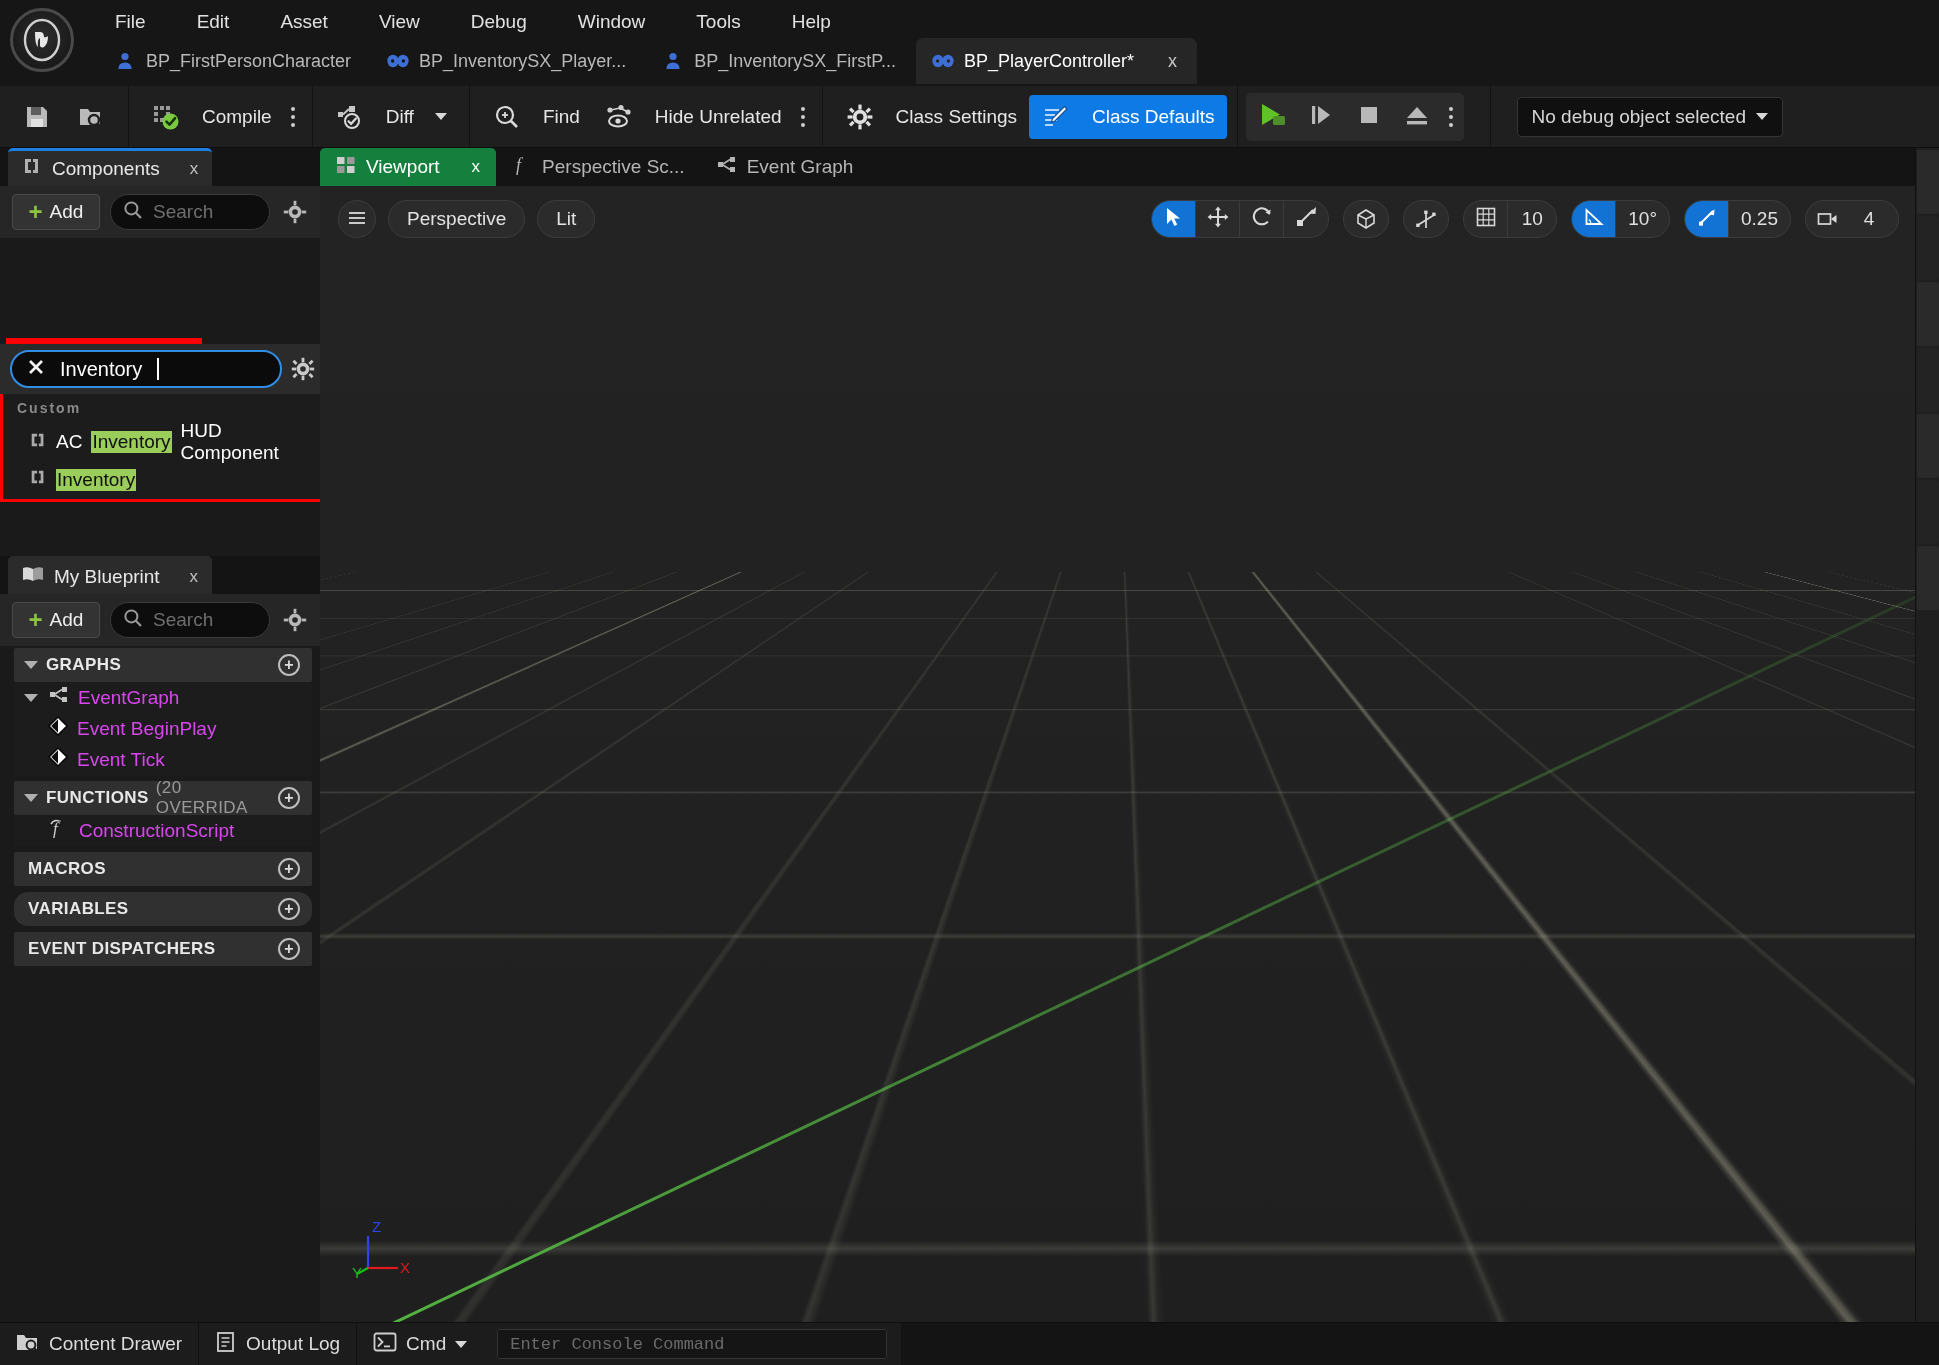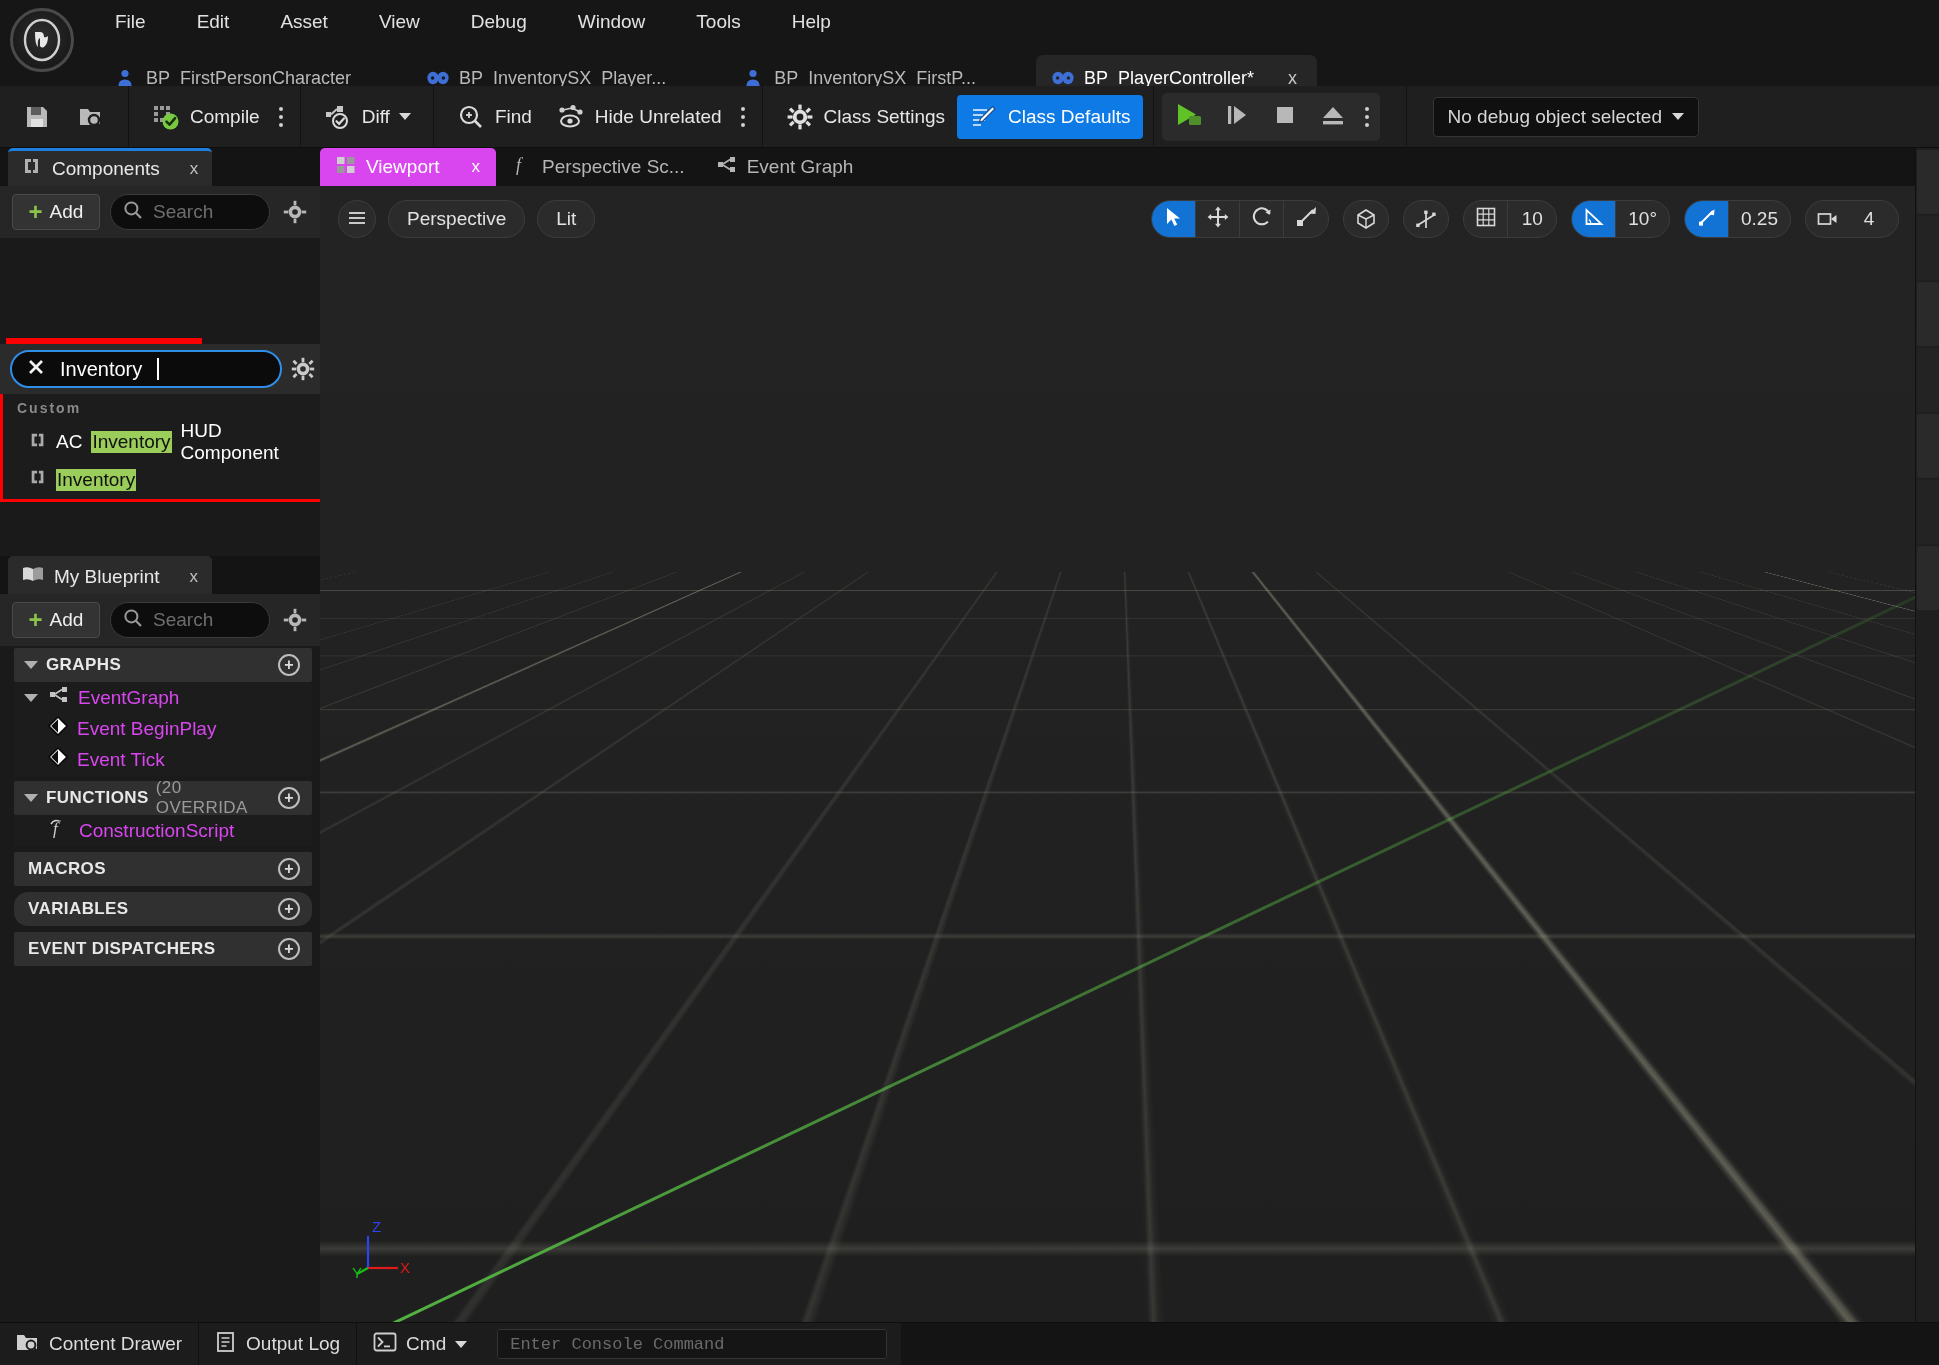--- a/index.html
+++ b/index.html
@@ -29,22 +29,22 @@
     position: absolute; left: 98px; top: 3px; height: 36px;
     display: flex; align-items: center; gap: 17px;
   }
   .menu-item {
     font-size: 19px; color: #e2e2e2; padding: 6px 17px; cursor: default;
     line-height: 1;
   }
 
   
   .doctabs {
-    position: absolute; left: 98px; top: 53px; height: 48px;
-    display: flex; align-items: flex-end; gap: 40px;
+    position: absolute; left: 98px; top: 36px; height: 48px;
+    display: flex; align-items: flex-end;
   }
   .doctab {
     display: flex; align-items: center; gap: 10px;
     height: 46px; padding: 0 20px 0 16px;
     font-size: 18px; color: #b9b9b9;
     border-radius: 7px 7px 0 0;
     white-space: nowrap;
   }
   .doctab.active { background: #262626; color: #ffffff; }
   .doctab .tabicon { width: 22px; height: 22px; flex: 0 0 22px; display:flex; align-items:center; justify-content:center; }
@@ -53,21 +53,21 @@
   
   .toolbar {
     position: absolute; top: 86px; left: 0; width: 1939px; height: 62px;
     background: #1f1f1f;
     display: flex; align-items: center;
     border-bottom: 1px solid #0d0d0d;
   }
   .tb-group { display: flex; align-items: center; height: 62px; padding: 0 10px; }
   .tb-sep { width: 1px; height: 62px; background: #121212; }
   .tb-btn {
-    display: flex; align-items: center; gap: 9px;
+    display: flex; align-items: center; gap: 21px;
     height: 44px; padding: 0 12px; border-radius: 4px;
     font-size: 19px; color: #e6e6e6; white-space: nowrap;
   }
   .tb-btn.primary { background: #0d7ae5; color: #fff; }
   .tb-icon { width: 30px; height: 30px; display: flex; align-items: center; justify-content: center; }
   .kebab { width: 18px; height: 30px; display:flex; flex-direction:column; align-items:center; justify-content:center; gap:4px; }
   .kebab i { width: 4px; height: 4px; border-radius:50%; background:#cfcfcf; display:block; }
   .caret { width:0;height:0;border-left:6px solid transparent;border-right:6px solid transparent;border-top:7px solid #d8d8d8; }
   .play-group {
     display: flex; align-items: center; gap: 2px;
@@ -157,21 +157,21 @@
   .tree-row.indent1 { padding-left: 34px; }
   .muted { color:#9a9a9a; font-weight:normal; }
 
   
   .viewcol { position:absolute; left:320px; top:148px; right:24px; height:1174px; }
   .viewtabs { height:38px; background:#141414; display:flex; align-items:flex-end; }
   .vtab {
     display:flex; align-items:center; gap:10px; height:38px; padding:0 16px;
     font-size:19px; color:#b5b5b5; border-radius:5px 5px 0 0;
   }
-  .vtab.active { background:#d946ef; color:#ffffff; }
+  .vtab.active { background:#15803d; color:#ffffff; }
   .vtab .vclose { margin-left:22px; font-size:17px; }
 
   .viewport { position:absolute; left:0; right:0; top:38px; bottom:0; overflow:hidden; background:#242424; }
   .vp-sky { position:absolute; inset:0;
     background: linear-gradient(180deg, #232323 0%, #222222 38%, #1f1f1f 100%); }
   .vp-grid {
     position:absolute; left:-70%; top:34%; width:240%; height:140%;
     background-image:
       repeating-linear-gradient(90deg, rgba(168,168,150,0.20) 0 1px, transparent 1px 64px),
       repeating-linear-gradient(0deg,  rgba(168,168,150,0.20) 0 1px, transparent 1px 64px);

